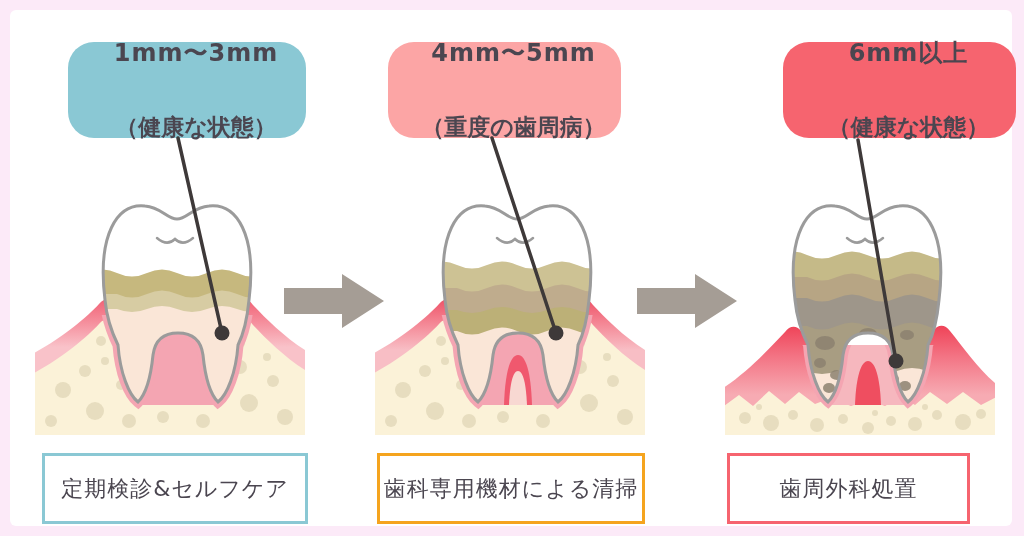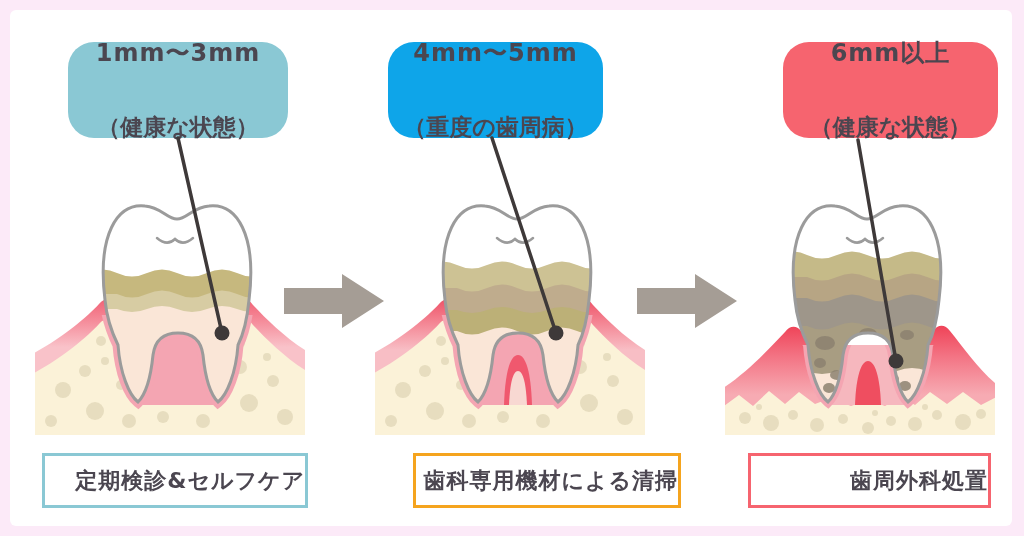--- a/index.html
+++ b/index.html
@@ -10,30 +10,30 @@
     overflow:hidden;
   }
   .canvas{
     position:absolute;left:10px;top:10px;width:1002px;height:516px;
     background:#FFFFFF;border-radius:6px;
   }
   .panel{position:absolute;inset:0;pointer-events:none;}
   .bubble{
     position:absolute;top:32px;height:96px;border-radius:26px;
     display:flex;flex-direction:column;align-items:center;justify-content:center;
-    gap:3px;color:#4B4650;font-weight:bold;text-align:center;
+    gap:3px;color:#4B4650;font-weight:bold;text-align:center;padding-left:18px;
   }
   .bubble .depth{font-size:24px;letter-spacing:1px;}
   .bubble .cond{font-size:23px;letter-spacing:0;margin-top:40px;}
   .tooth-svg{position:absolute;top:175px;}
   .treatment{
-    position:absolute;top:443px;height:55px;background:#fff;
+    position:absolute;top:443px;height:71px;background:#fff;
     border:3px solid #ccc;box-sizing:border-box;
-    display:flex;align-items:center;justify-content:flex-end;
-    color:#4B4650;font-weight:bold;font-size:22px;letter-spacing:1px;
+    display:flex;align-items:center;justify-content:center;
+    color:#4B4650;font-weight:normal;font-size:22px;letter-spacing:1px;
   }
   .arrow-svg{position:absolute;}
   .probe-overlay{position:absolute;left:0;top:0;pointer-events:none;}
 </style>
 </head>
 <body>
 
 <div class="canvas">
 
   <div class="panel">
@@ -98,21 +98,21 @@
       <use href="#tooth1" fill="none" stroke="#9B9B9B" stroke-width="3"></use>
       <path d="M 122,53 C 129,59 135,59 140,54 C 145,59 151,59 158,53" fill="none" stroke="#9B9B9B" stroke-width="2.5" stroke-linecap="round"></path>
     </svg>
 
     <div class="treatment" style="left: 32px; width: 266px; border-color: rgb(138, 200, 212);">
       <span>定期検診&amp;セルフケア</span>
     </div>
   </div>
 
   <div class="panel">
-    <div class="bubble" style="left: 378px; width: 215px; background: #0ea5e9;">
+    <div class="bubble" style="left: 378px; width: 215px; background: #fca5a5;">
       <div class="depth">4mm〜5mm</div>
       <div class="cond">（重度の歯周病）</div>
     </div>
 
     <svg class="tooth-svg" style="left:365px;" width="270" height="250" viewBox="0 0 270 250">
       <defs>
         <linearGradient id="gum2" x1="0" y1="112" x2="0" y2="165" gradientUnits="userSpaceOnUse">
           <stop offset="0" stop-color="#EE4E64"></stop>
             <stop offset="0.5" stop-color="#F48795"></stop>
             <stop offset="1" stop-color="#F8BEC5"></stop>
@@ -163,21 +163,21 @@
       <g clip-path="url(#toothclip2)">
         <rect x="45" y="140" width="195" height="110" fill="#FAE6D7"></rect>
         <path d="M 52,122 Q 67,115 82,122 T 112,122 T 142,122 T 172,122 T 202,122 T 232,122 L 232,146 Q 217,153 202,146 T 172,146 T 142,146 T 112,146 T 82,146 L 52,146 Z" fill="#BCB077"></path>
         <path d="M 52,101 Q 67,94 82,101 T 112,101 T 142,101 T 172,101 T 202,101 T 232,101 L 232,125 Q 217,131 202,125 T 172,125 T 142,125 T 112,125 T 82,125 L 52,125 Z" fill="#BFAC8D"></path>
         <path d="M 52,80 Q 67,73 82,80 T 112,80 T 142,80 T 172,80 T 202,80 T 232,80 L 232,103 Q 217,110 202,103 T 172,103 T 142,103 T 112,103 T 82,103 L 52,103 Z" fill="#CDC294"></path>
       </g>
       <use href="#tooth2" fill="none" stroke="#9B9B9B" stroke-width="3"></use>
       <path d="M 122,53 C 129,59 135,59 140,54 C 145,59 151,59 158,53" fill="none" stroke="#9B9B9B" stroke-width="2.5" stroke-linecap="round"></path>
     </svg>
 
-    <div class="treatment" style="left: 367px; width: 268px; border-color: rgb(245, 164, 30); margin-left: 36px;">
+    <div class="treatment" style="left: 367px; width: 268px; border-color: rgb(245, 164, 30);">
       <span>歯科専用機材による清掃</span>
     </div>
   </div>
 
   <div class="panel">
     <div class="bubble" style="left: 773px; width: 215px; background: rgb(246, 100, 111);">
       <div class="depth">6mm以上</div>
       <div class="cond">（健康な状態）</div>
     </div>
 
@@ -241,21 +241,21 @@
           <ellipse cx="143" cy="149" rx="9" ry="6"></ellipse>
             <ellipse cx="95" cy="178" rx="6" ry="5"></ellipse>
           <ellipse cx="104" cy="203" rx="6" ry="5"></ellipse>
             <ellipse cx="180" cy="201" rx="6" ry="5"></ellipse>
         </g>
       </g>
       <use href="#tooth3" fill="none" stroke="#9B9B9B" stroke-width="3"></use>
       <path d="M 122,53 C 129,59 135,59 140,54 C 145,59 151,59 158,53" fill="none" stroke="#9B9B9B" stroke-width="2.5" stroke-linecap="round"></path>
     </svg>
 
-    <div class="treatment" style="left: 738px; width: 243px; border-color: rgb(246, 100, 111);">
+    <div class="treatment" style="left: 717px; width: 243px; border-color: rgb(246, 100, 111);">
       <span>歯周外科処置</span>
     </div>
   </div>
 
   <svg class="arrow-svg" style="left:274px;top:264px;" width="100" height="54" viewBox="0 0 100 54">
     <polygon points="0,14 58,14 58,0 100,27 58,54 58,40 0,40" fill="#A59D95"></polygon>
   </svg>
   <svg class="arrow-svg" style="left:627px;top:264px;" width="100" height="54" viewBox="0 0 100 54">
     <polygon points="0,14 58,14 58,0 100,27 58,54 58,40 0,40" fill="#A59D95"></polygon>
   </svg>

